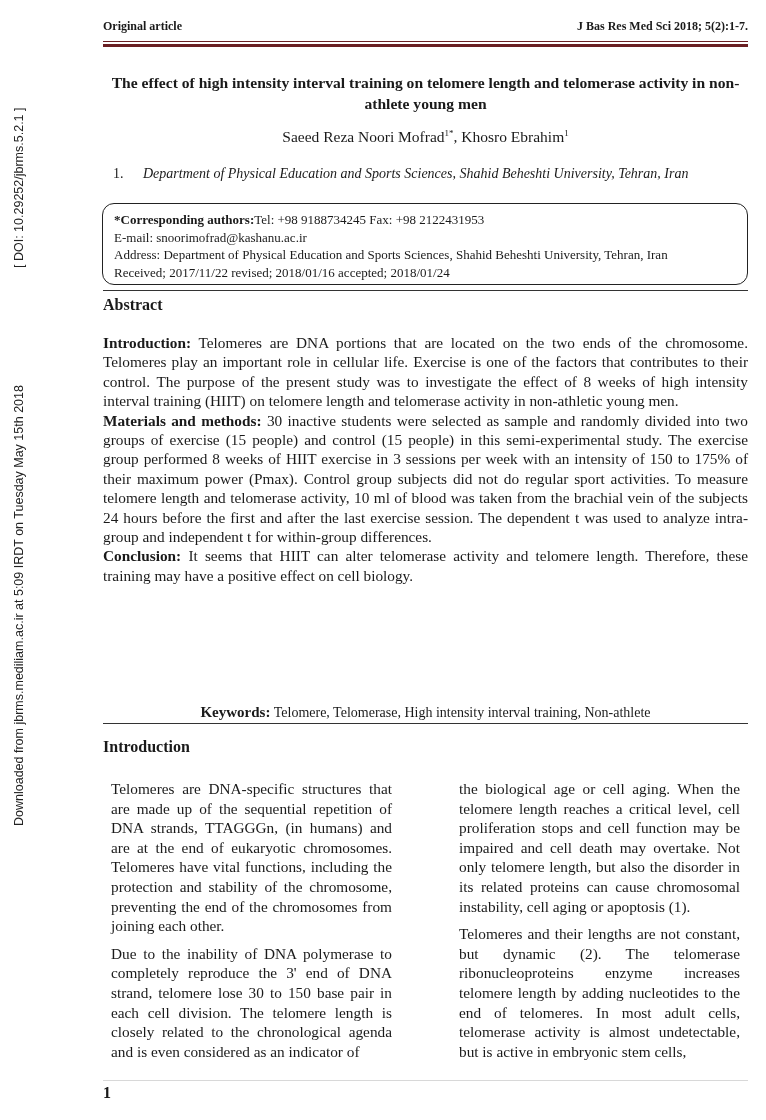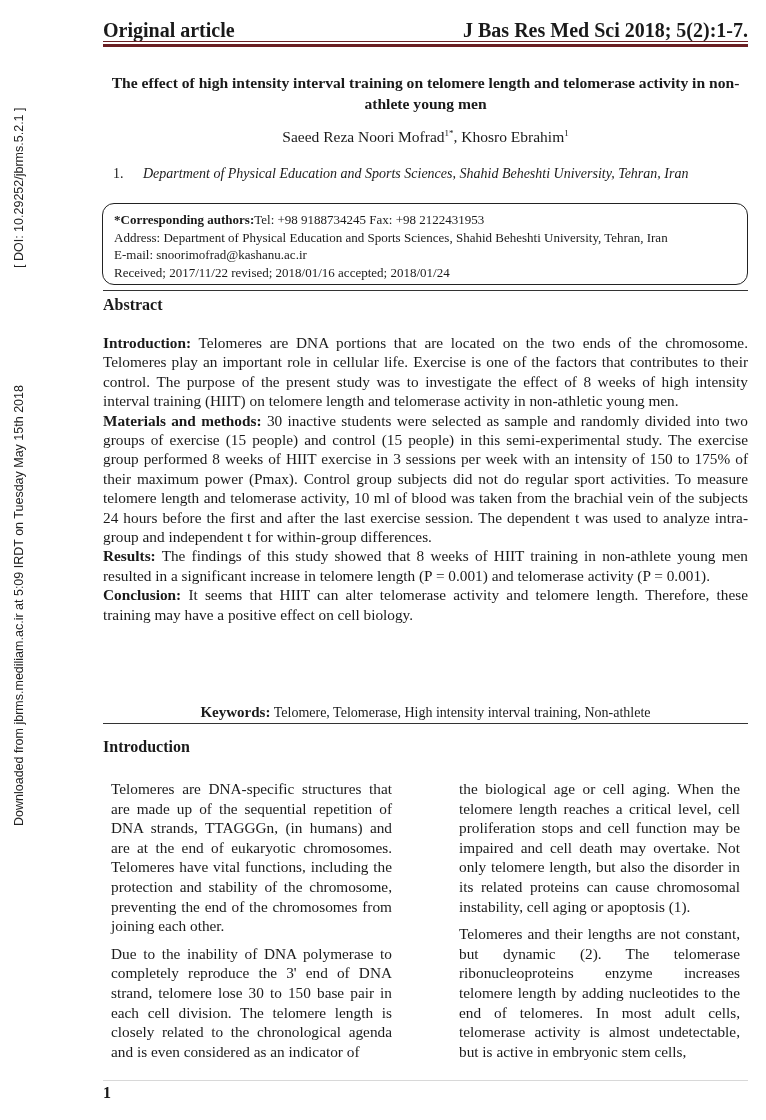--- a/index.html
+++ b/index.html
@@ -17,21 +17,21 @@
     white-space: nowrap;
   }
   #side-download { left: 12px; top: 826px; }
   #side-doi { left: 12px; top: 268px; }
 
   .page { position: absolute; left: 103px; top: 0; width: 645px; }
 
   .running-head {
     position: absolute; top: 19px; left: 0; width: 645px;
     display: flex; justify-content: space-between;
-    font-weight: bold; font-size: 20px;
+    font-weight: bold; font-size: 12px;
   }
   .head-rule-thin { position: absolute; top: 41px; left: 0; width: 645px; height: 1px; background: #6b1f23; }
   .head-rule-thick { position: absolute; top: 44px; left: 0; width: 645px; height: 3px; background: #6b1f23; }
 
   .title {
     position: absolute; top: 72px; left: 0; width: 645px; text-align: center;
     font-weight: bold; font-size: 15.6px; line-height: 21px;
   }
   .authors {
     position: absolute; top: 128px; left: 0; width: 645px; text-align: center;
@@ -103,32 +103,31 @@
     <span>Saeed Reza Noori Mofrad</span><sup>1*</sup><span>, </span><span>Khosro Ebrahim</span><sup>1</sup>
   </div>
 
   <div class="affil">
     <span class="num">1.</span>
     <span class="txt">Department of Physical Education and Sports Sciences, Shahid Beheshti University, Tehran, Iran</span>
   </div>
 
   <div class="corr-box">
     <div><b>*Corresponding authors:</b><span>Tel: +98 9188734245  Fax: +98 2122431953</span></div>
+    <div>E-mail:  snoorimofrad@kashanu.ac.ir</div>
     <div>Address: Department of Physical Education and Sports Sciences, Shahid Beheshti University, Tehran, Iran</div>
-    <div>E-mail:  snoorimofrad@kashanu.ac.ir</div>
     <div>Received; 2017/11/22 revised; 2018/01/16 accepted; 2018/01/24</div>
   </div>
 
   <div class="abs-rule"></div>
   <div class="h-abstract">Abstract</div>
 
   <div class="abstract">
     <p><b>Introduction:</b><span> Telomeres are DNA portions that are located on the two ends of the chromosome. Telomeres play an important role in cellular life. Exercise is one of the factors that contributes to their control. The purpose of the present study was to investigate the effect of 8 weeks of high intensity interval training (HIIT) on telomere length and telomerase activity in non-athletic young men.</span></p>
     <p><b>Materials and methods:</b><span> 30 inactive students were selected as sample and randomly divided into two groups of exercise (15 people) and control (15 people) in this semi-experimental study. The exercise group performed 8 weeks of HIIT exercise in 3 sessions per week with an intensity of 150 to 175% of their maximum power (Pmax). Control group subjects did not do regular sport activities. To measure telomere length and telomerase activity, 10 ml of blood was taken from the brachial vein of the subjects 24 hours before the first and after the last exercise session. The dependent t was used to analyze intra-group and independent t for within-group differences.</span></p>
-    <p><b>Results:</b><span> The findings of this study showed that 8 weeks of HIIT training in non-athlete young men resulted in a significant increase in telomere length (P = 0.001) and telomerase activity (P = 0.001).</span></p>
     <p><b>Conclusion:</b><span> It seems that HIIT can alter telomerase activity and telomere length. Therefore, these training may have a positive effect on cell biology.</span></p>
   </div>
 
   <div class="keywords">
     <b>Keywords:</b><span> Telomere, Telomerase, High intensity interval training, Non-athlete</span>
   </div>
 
   <div class="h-intro">Introduction</div>
 
   <div class="col" id="col-left">

